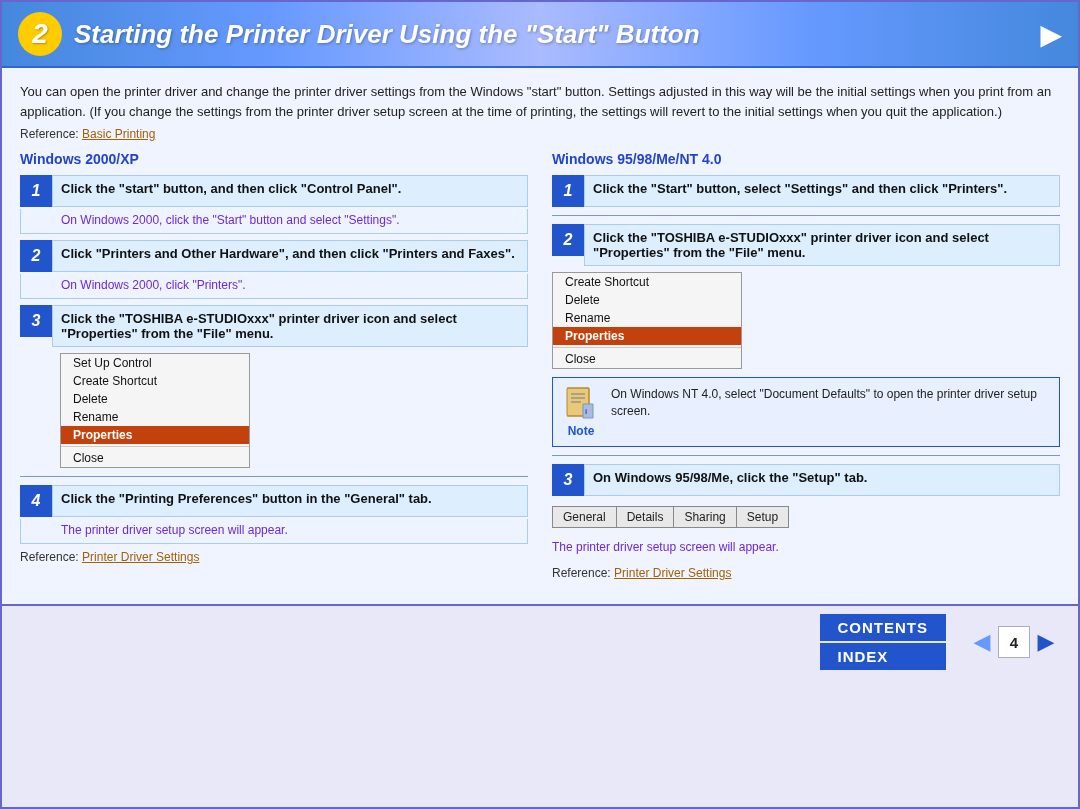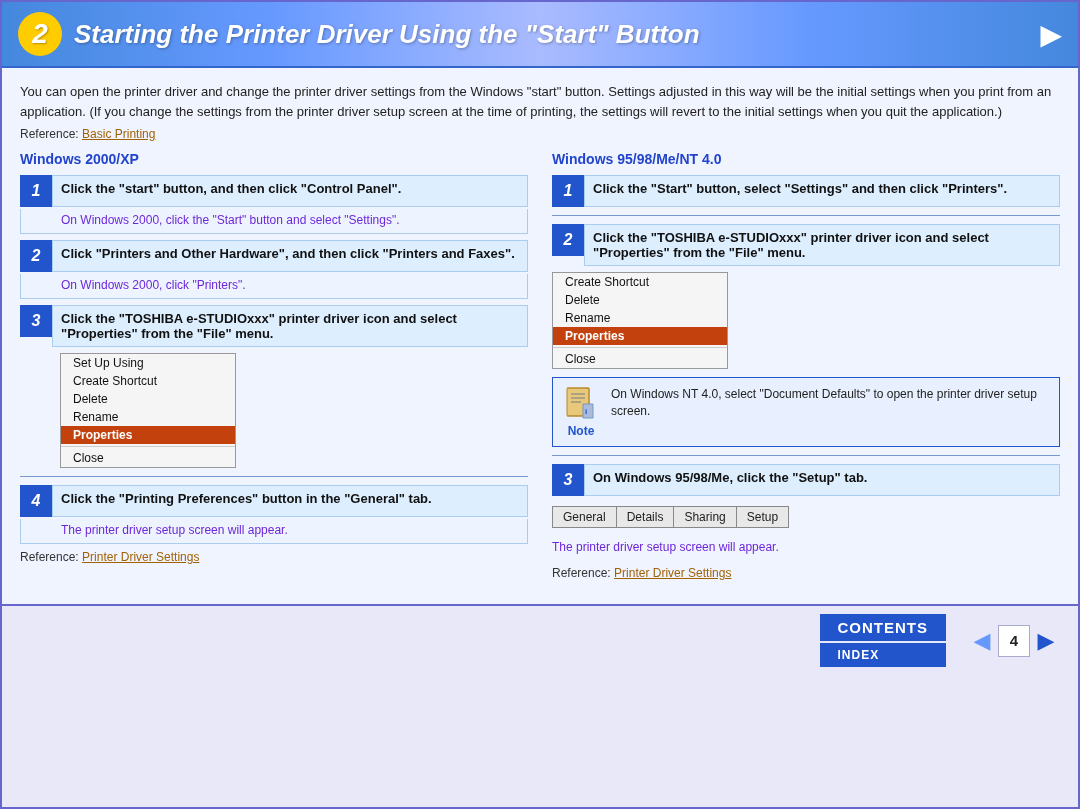--- a/index.html
+++ b/index.html
@@ -128,21 +128,21 @@
       border-bottom: 1px solid #aaccee;
       background: #eef4ff;
       margin-bottom: 6px;
     }
 
     
     .menu-img {
       margin: 6px 0 6px 40px;
       background: #f5f5f5;
       border: 1px solid #999;
-      width: 176px;
+      width: 190px;
       font-size: 12px;
       color: #111;
     }
     .menu-img .menu-item {
       padding: 2px 12px;
       cursor: default;
     }
     .menu-img .menu-item.selected {
       background: #c2410c;
       color: #fff;
@@ -226,21 +226,21 @@
       font-weight: bold;
       font-size: 15px;
       padding: 5px 18px;
       letter-spacing: 1px;
       cursor: pointer;
     }
     .footer-index {
       background: #2255cc;
       color: #fff;
       font-weight: bold;
-      font-size: 12px;
+      font-size: 15px;
       padding: 5px 18px;
       letter-spacing: 1px;
       cursor: pointer;
     }
     .footer-arrow {
       width: 32px;
       height: 32px;
       display: flex;
       align-items: center;
       justify-content: center;
@@ -318,21 +318,21 @@
       <div class="step-note">On Windows 2000, click "Printers".</div>
 
       <div class="step">
         <div class="step-num">3</div>
         <div class="step-body">
           <strong>Click the "TOSHIBA e-STUDIOxxx" printer driver icon and  select "Properties" from the "File" menu.</strong>
         </div>
       </div>
 
       <div class="menu-img">
-        <div class="menu-item">Set Up Using</div>
+        <div class="menu-item">Set Up Control</div>
         <div class="menu-item">Create Shortcut</div>
         <div class="menu-item">Delete</div>
         <div class="menu-item">Rename</div>
         <div class="menu-item selected">Properties</div>
         <div class="menu-separator"></div>
         <div class="menu-item">Close</div>
       </div>
 
       <hr class="divider">
 

